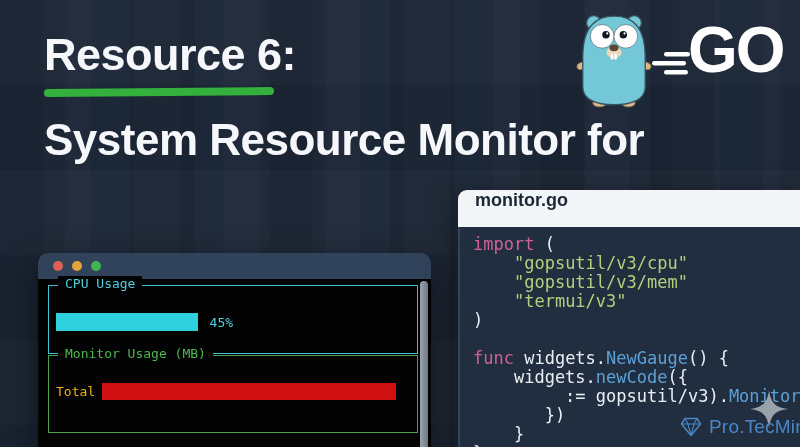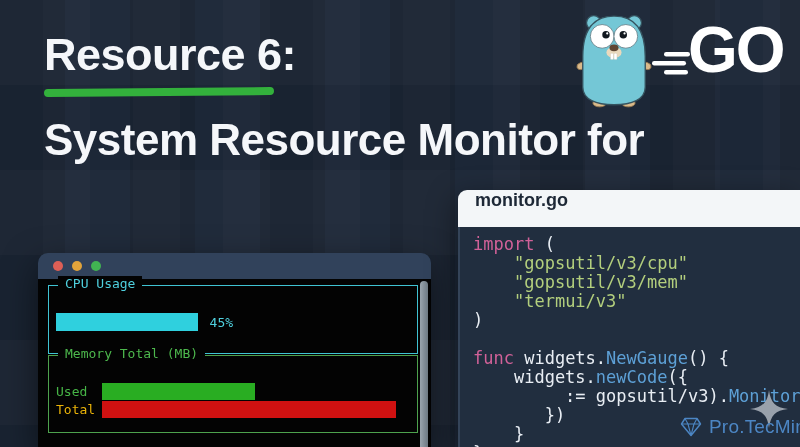--- a/index.html
+++ b/index.html
@@ -130,28 +130,22 @@
     </div>
     <div class="term-body">
       <div class="tui-box cpu-box">
         <span class="box-label">CPU Usage</span>
         <div class="gauge-row">
           <div class="gauge-bar" id="cpu-bar" style="width: 40%;"></div>
           <span class="gauge-pct">45%</span>
         </div>
       </div>
       <div class="tui-box mem-box">
-        <span class="box-label">Memory Total (MB)</span>
+        <span class="box-label">Monitor Usage (MB)</span>
         <div class="mem-rows">
-          <div class="mem-row">
-            <span class="mem-label" style="color: rgb(70, 180, 70);">Used</span>
-            <div class="mem-track">
-                <div class="mem-bar" style="width: 50%; background: rgb(41, 173, 34);"></div>
-              </div>
-          </div>
           <div class="mem-row">
             <span class="mem-label" style="color: #eab308;">Total</span>
             <div class="mem-track">
                 <div class="mem-bar" style="width: 96%; background: rgb(208, 17, 17);"></div>
               </div>
           </div>
         </div>
       </div>
       <div class="scrollbar"></div>
     </div>

